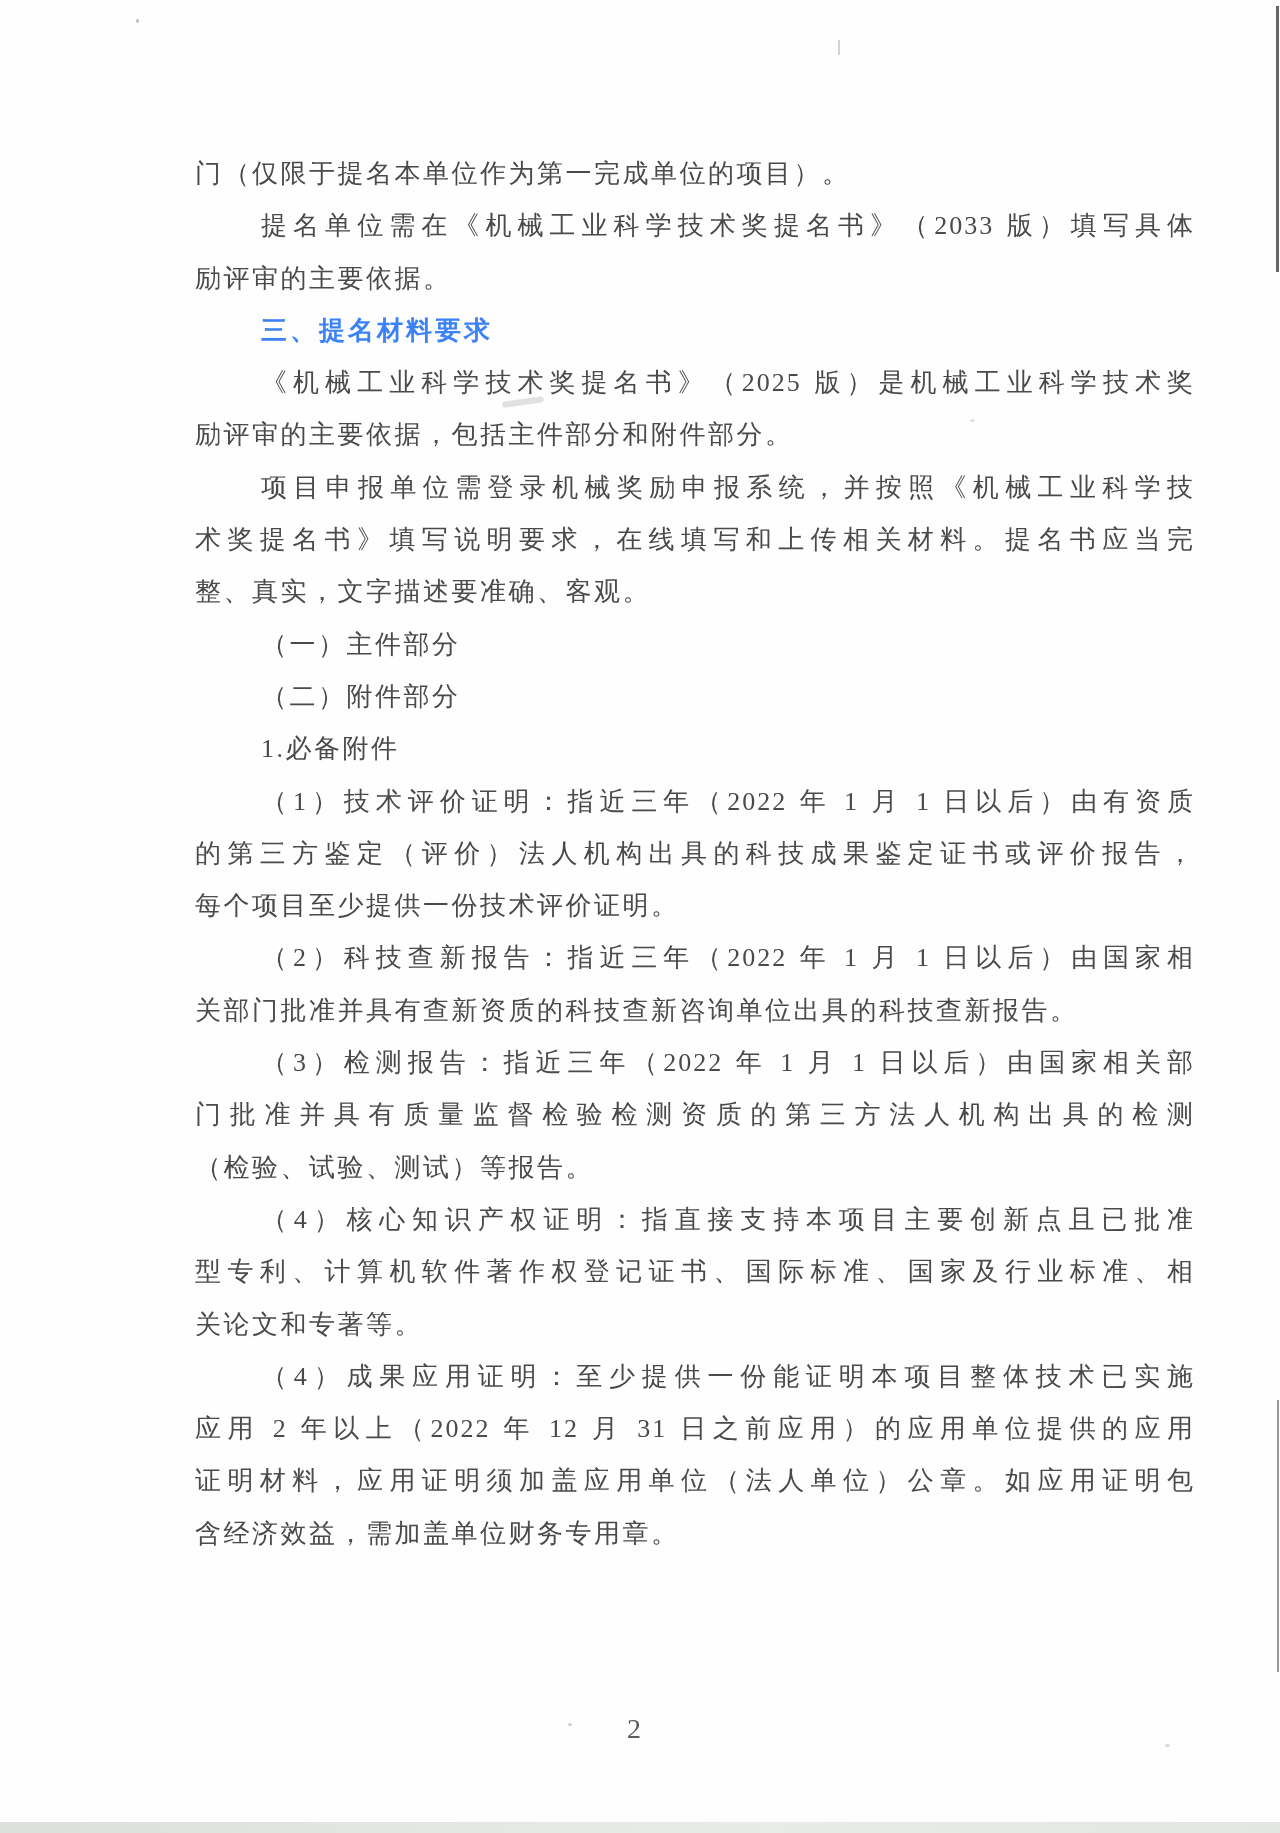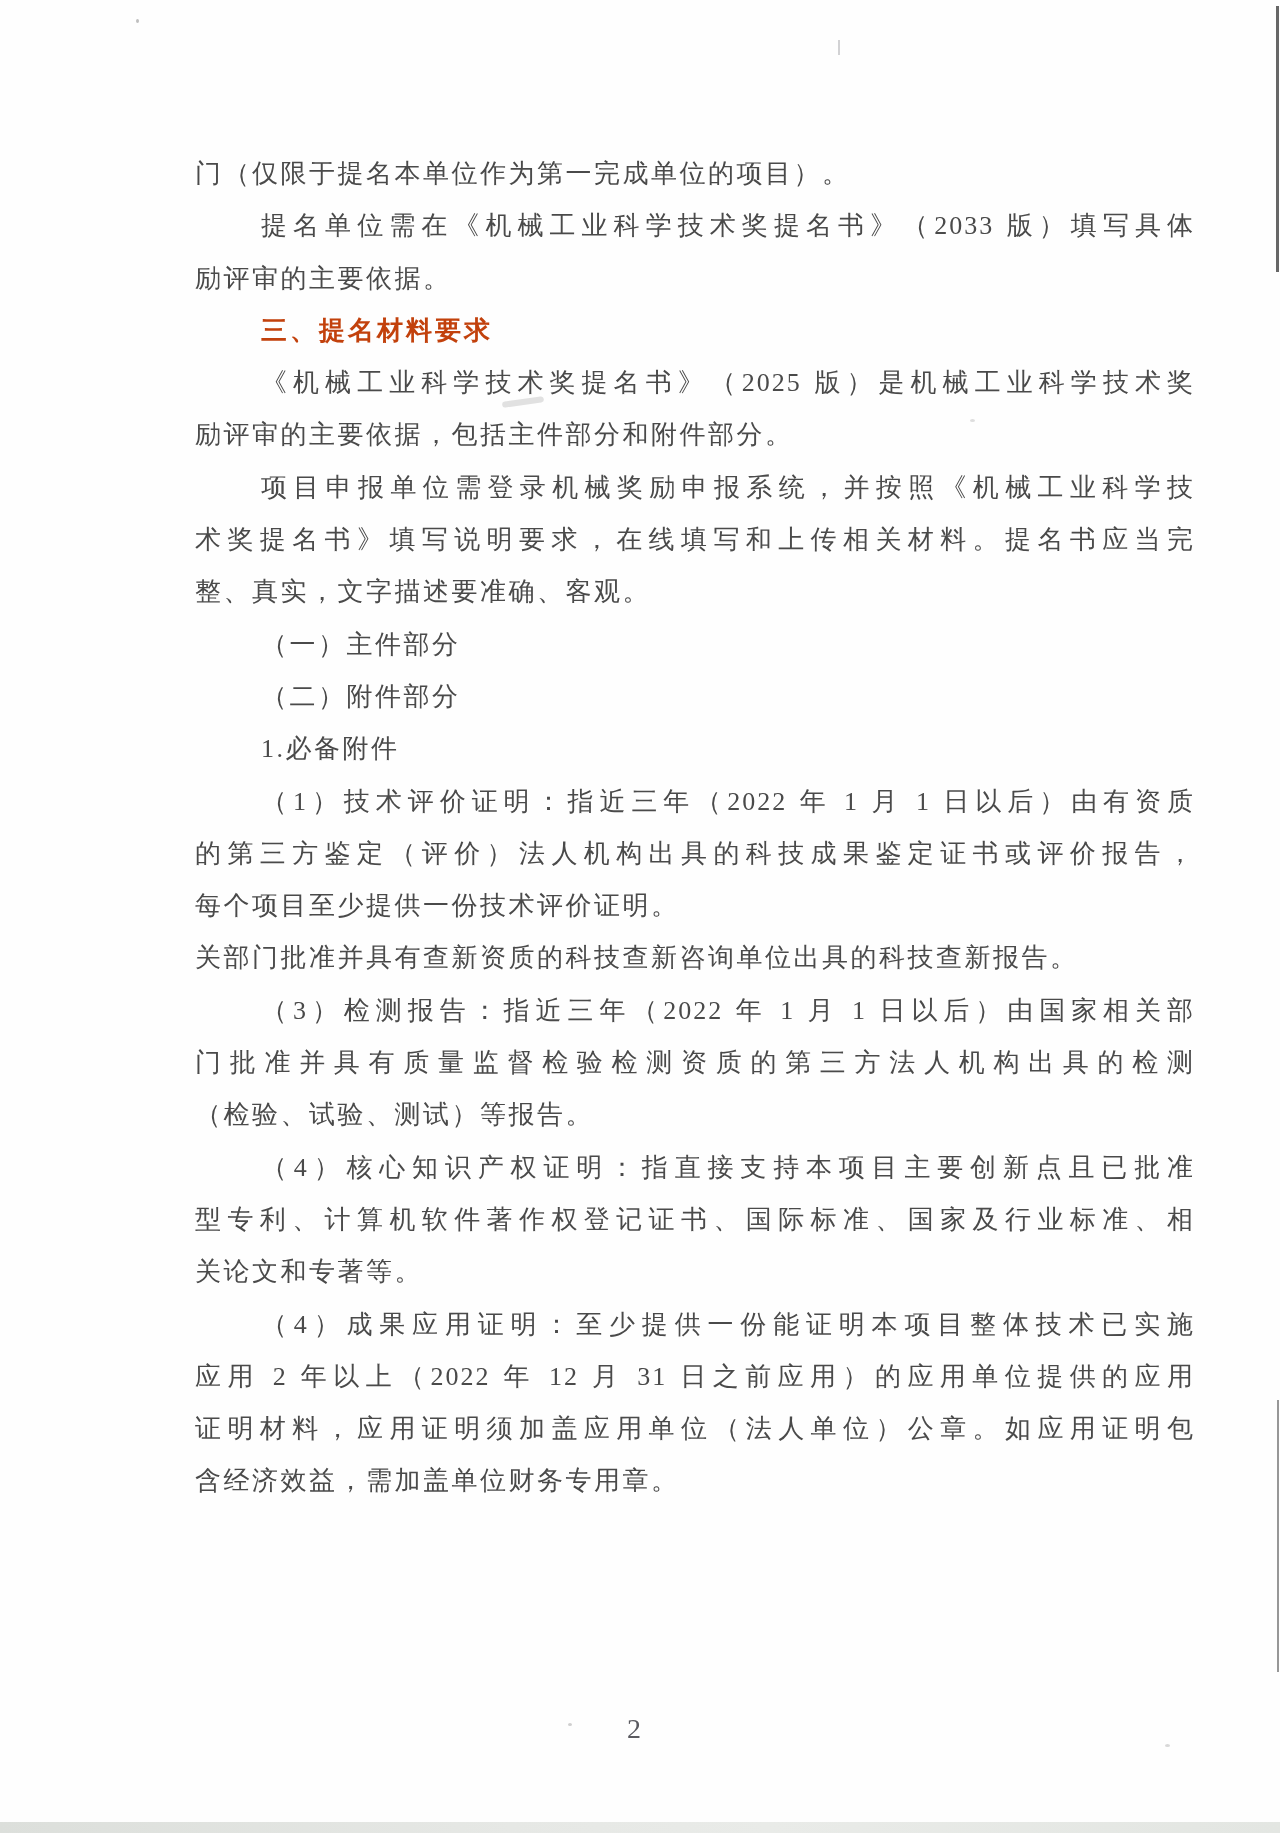--- a/index.html
+++ b/index.html
@@ -39,21 +39,21 @@
   }
   .line.last {
     text-align-last: left;
     letter-spacing: 2.5px;
   }
   .line.indent {
     text-indent: 66px;
   }
   .para.heading .line {
     font-weight: 700;
-    color: #c2410c;
+    color: #3b82f6;
     letter-spacing: 3px;
   }
   
   .page-number {
     position: absolute;
     top: 1712px;
     left: 0;
     width: 1268px;
     text-align: center;
     font-size: 28px;
@@ -147,20 +147,21 @@
       </div>
       <div class="para body">
         <div class="line indent last">1.必备附件</div>
       </div>
       <div class="para body">
         <div class="line indent">（1）技术评价证明：指近三年（2022 年 1 月 1 日以后）由有资质</div>
         <div class="line">的第三方鉴定（评价）法人机构出具的科技成果鉴定证书或评价报告，</div>
         <div class="line last">每个项目至少提供一份技术评价证明。</div>
       </div>
       <div class="para body">
+        <div class="line indent">（2）科技查新报告：指近三年（2022 年 1 月 1 日以后）由国家相</div>
         <div class="line last">关部门批准并具有查新资质的科技查新咨询单位出具的科技查新报告。</div>
       </div>
       <div class="para body">
         <div class="line indent">（3）检测报告：指近三年（2022 年 1 月 1 日以后）由国家相关部</div>
         <div class="line">门批准并具有质量监督检验检测资质的第三方法人机构出具的检测</div>
         <div class="line last">（检验、试验、测试）等报告。</div>
       </div>
       <div class="para body">
         <div class="line indent">（4）核心知识产权证明：指直接支持本项目主要创新点且已批准</div>
         <div class="line">型专利、计算机软件著作权登记证书、国际标准、国家及行业标准、相</div>

